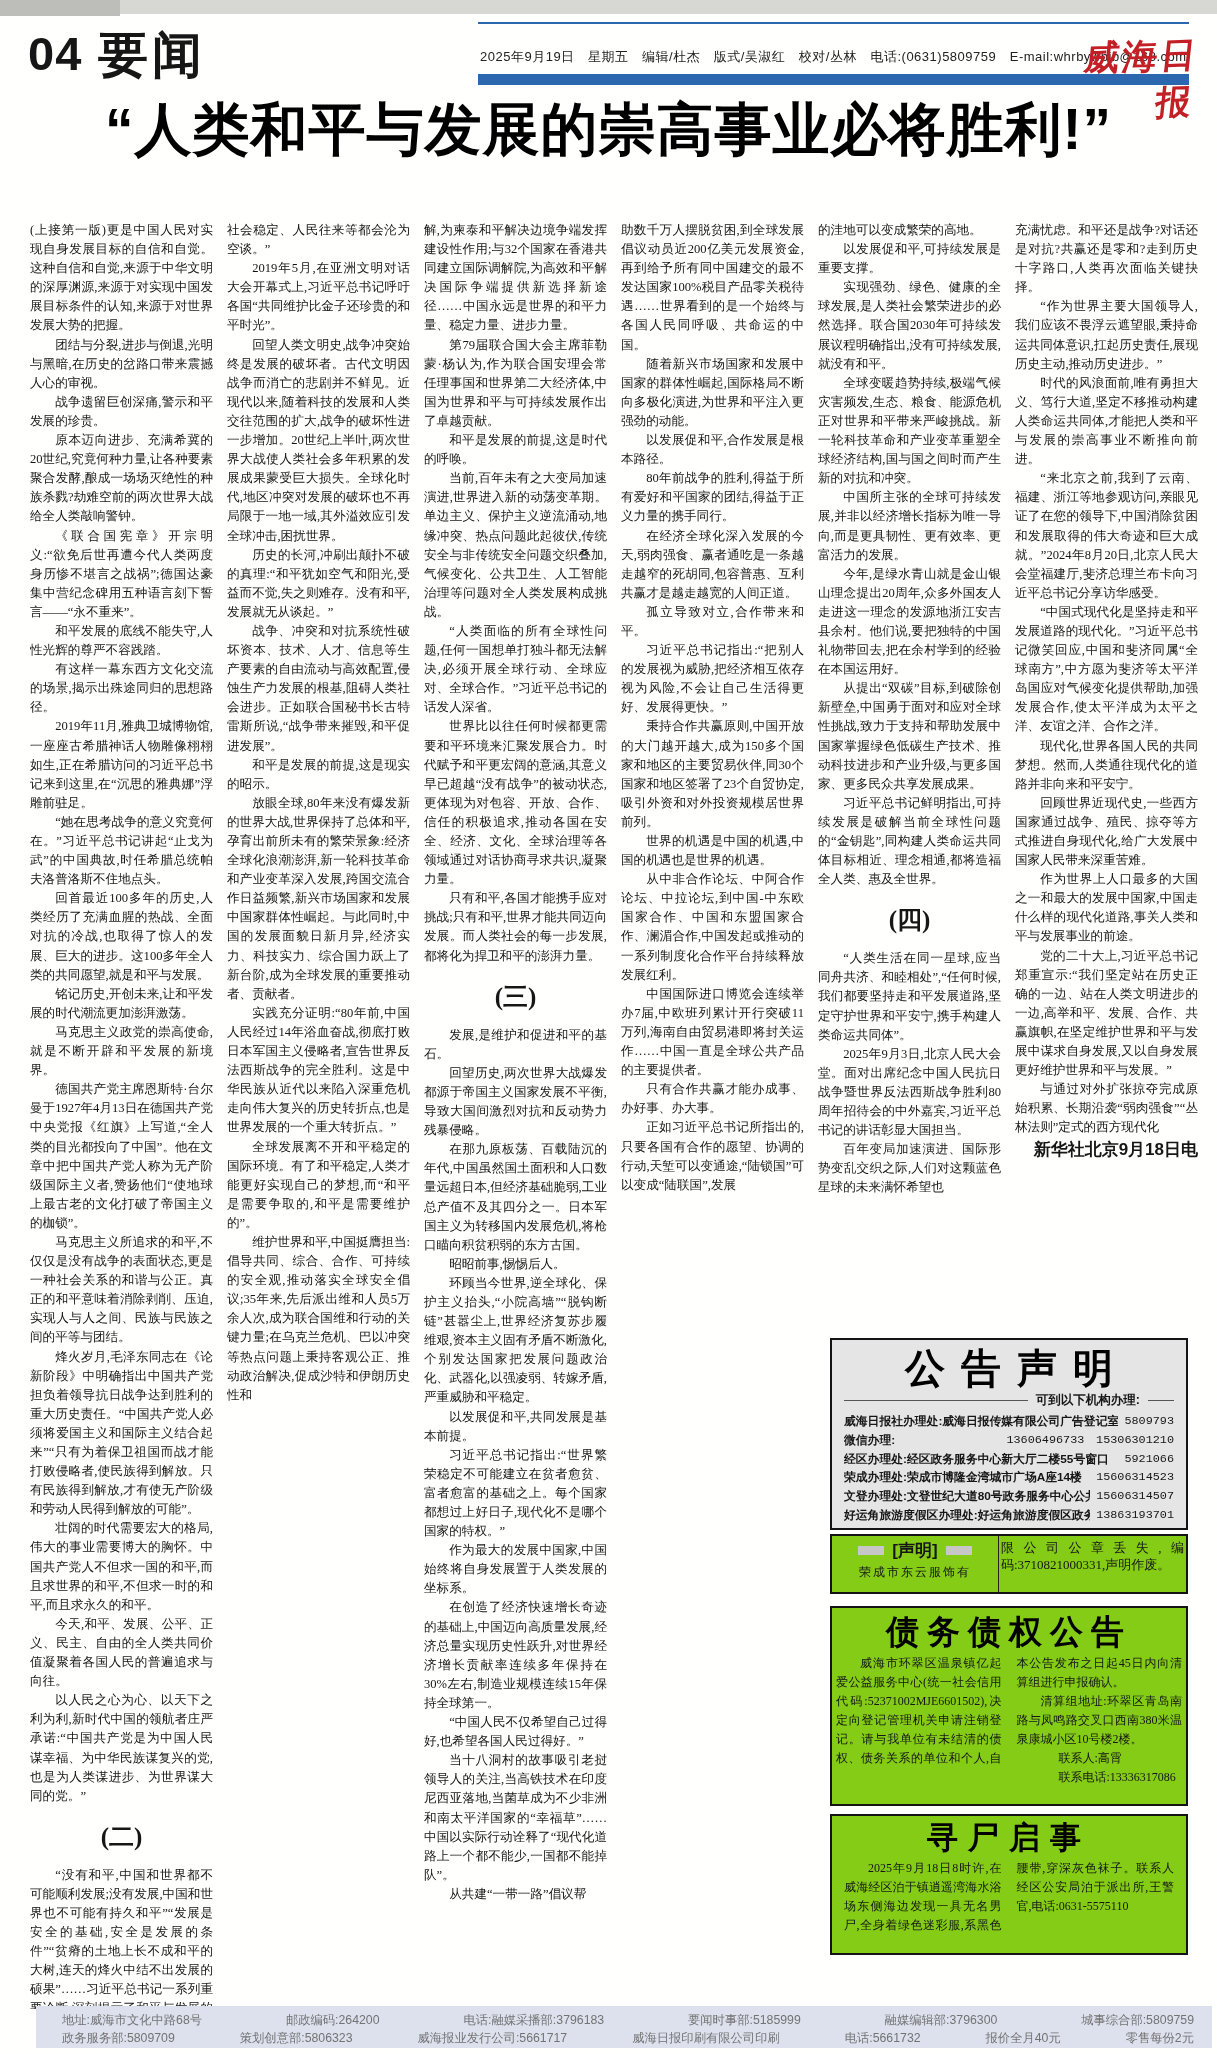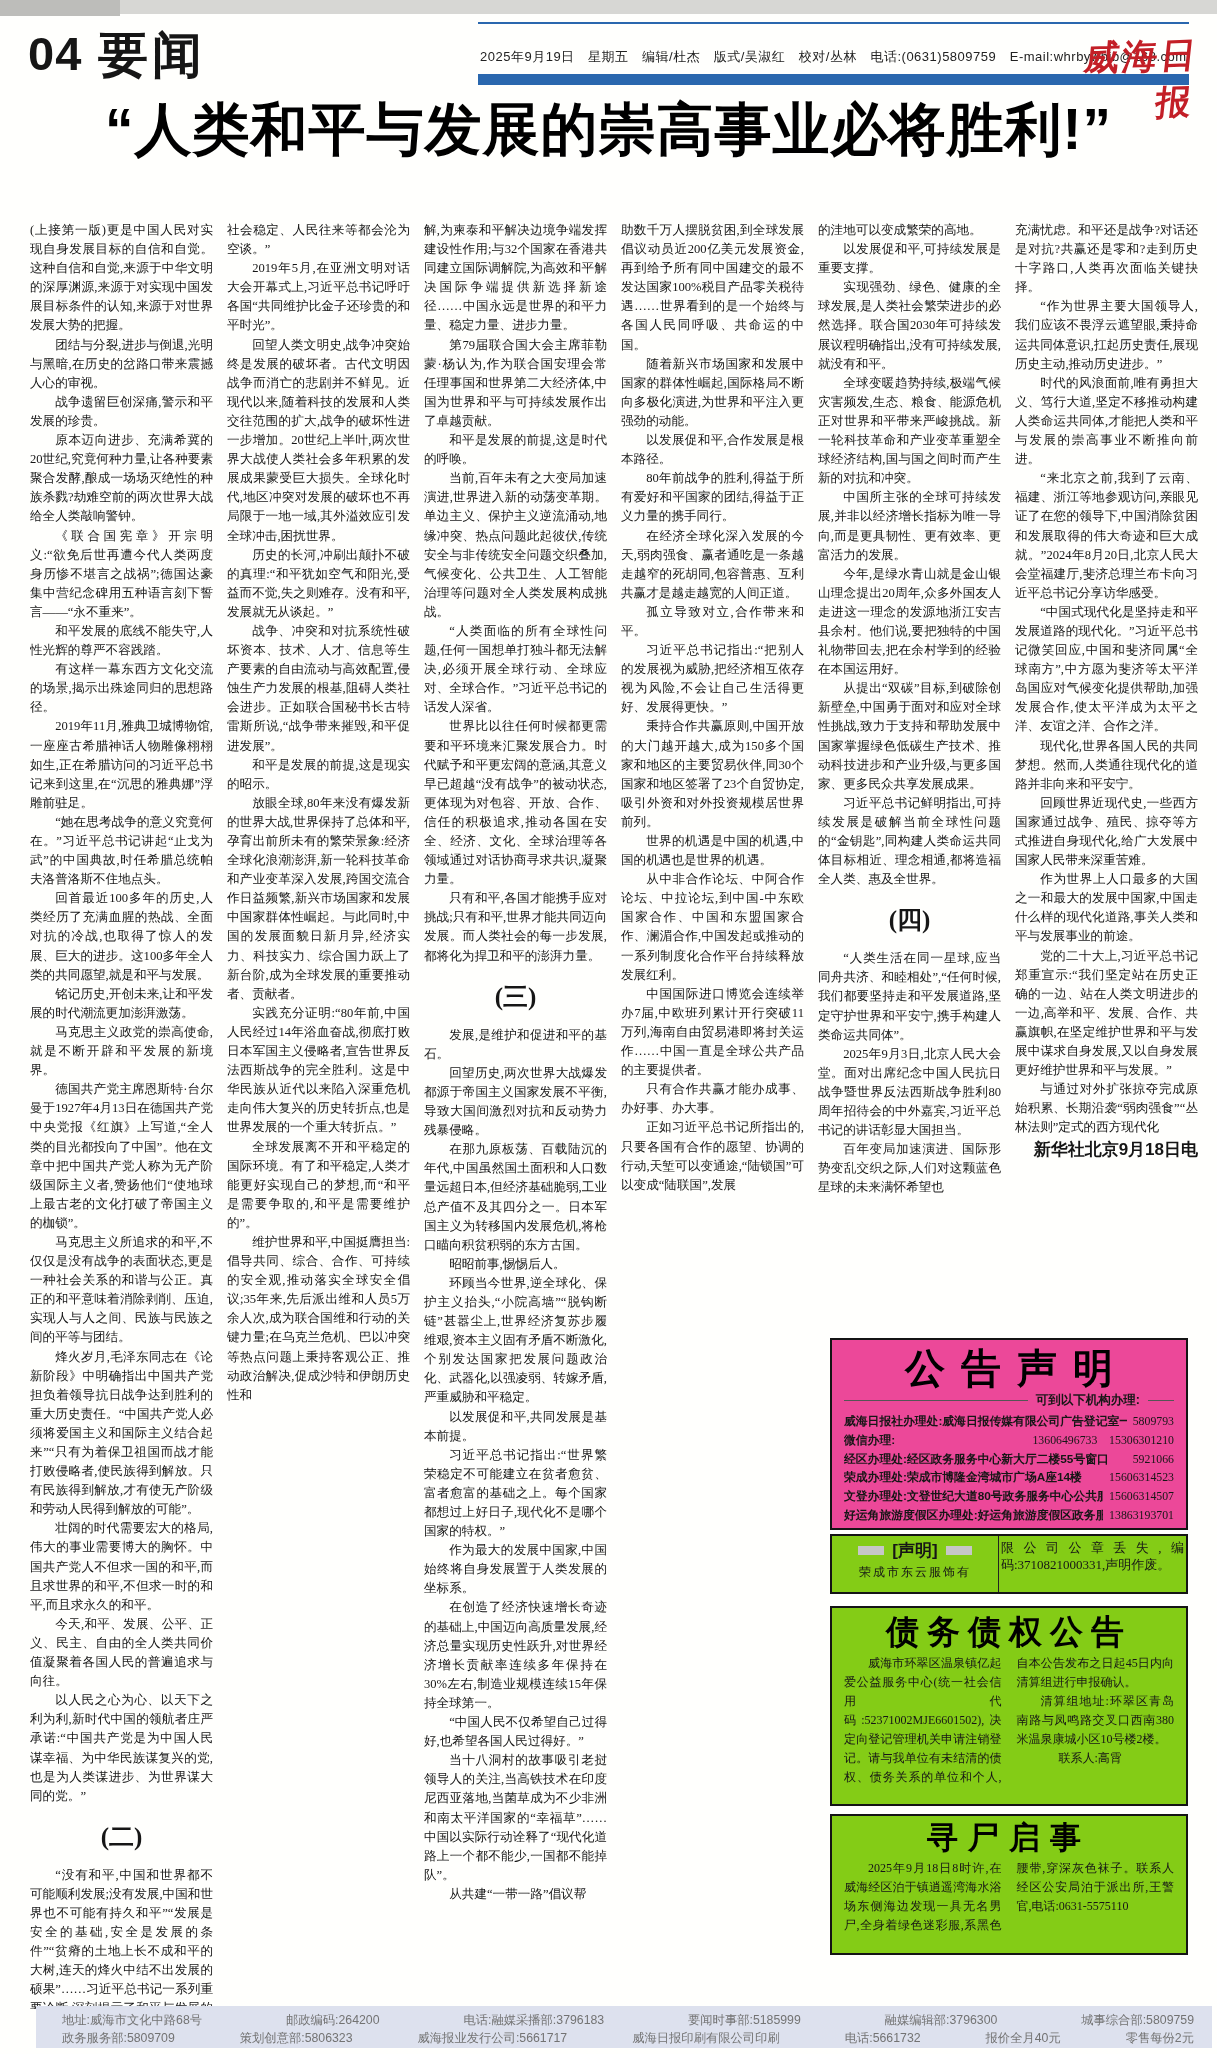--- a/index.html
+++ b/index.html
@@ -33,41 +33,41 @@
   .c4{left:818px;height:1134px}.c5{left:1015px;height:1134px}
   .col p{margin:0;text-indent:2em;}
   .col p.cont{text-indent:0;}
   .col p.head{text-indent:0;text-align:center;font-size:25px;font-weight:600;
               margin:16px 0 14px 0;line-height:30px;font-family:"Liberation Serif",serif;}
   .col p.credit{text-indent:0;text-align:right;font-weight:700;
                 font-family:"Liberation Sans",sans-serif;font-size:17px;margin-top:2px;}
 
   
   .adbox{position:absolute;left:830px;width:358px;border:2px solid #141414;box-sizing:border-box;background:#84cc16;}
-  .box-notice{top:1338px;height:192px;background:#ec4899;padding:4px 12px;}
+  .box-notice{top:1338px;height:192px;background:#e5e5e5;padding:4px 12px;}
   .box-title{font-family:"Liberation Sans",sans-serif;text-align:center;font-weight:900;color:#000;}
   .box-notice .box-title{font-size:40px;letter-spacing:16px;line-height:44px;margin-top:2px;text-indent:16px;}
   .n-sub{display:flex;align-items:center;font-weight:700;font-size:12.5px;margin:2px 0 3px 0;
          font-family:"Liberation Sans",sans-serif;}
   .n-sub::before{content:"";flex:1;border-top:1px solid #555;margin-right:8px;}
   .n-sub::after{content:"";flex:0 0 26px;border-top:1px solid #555;margin-left:8px;}
   .n-row{display:flex;justify-content:space-between;font-size:11.8px;line-height:18.8px;}
   .n-label{font-weight:700;font-family:"Liberation Sans",sans-serif;white-space:nowrap;overflow:hidden;}
-  .n-phone{font-family:Liberation Serif, serif;white-space:nowrap;margin-left:6px;}
+  .n-phone{font-family:Liberation Mono, monospace;white-space:nowrap;margin-left:6px;}
 
   .box-statement{top:1534px;height:60px;display:flex;}
   .st-left{flex:0 0 150px;padding:3px 8px;text-align:center;}
   .st-title{font-size:17px;font-weight:700;font-family:"Liberation Sans",sans-serif;
             display:flex;align-items:center;justify-content:center;}
   .st-title::before,.st-title::after{content:"";width:26px;height:9px;background:#c7c7c7;margin:0 8px;}
   .st-line{font-size:12px;letter-spacing:2px;margin-top:2px;}
   .st-right{flex:1;border-left:1.5px solid #222;padding:4px 2px;font-size:13px;
             line-height:16.5px;text-align:justify;}
 
-  .box-debt{top:1606px;height:200px;padding:4px 12px;}
+  .box-debt{top:1606px;height:200px;padding:4px 4px;}
   .box-debt .box-title{font-size:33px;letter-spacing:8px;line-height:40px;}
   .box-corpse{top:1814px;height:141px;padding:3px 12px;}
   .box-corpse .box-title{font-size:31px;letter-spacing:10px;line-height:38px;}
   .box-body{columns:2;column-gap:15px;overflow:hidden;font-size:12px;line-height:19px;
             text-align:justify;margin-top:2px;}
   .box-debt .box-body{height:146px;}
   .box-corpse .box-body{height:94px;}
   .box-body p{margin:0;text-indent:2em;}
   .box-body p.contact{text-indent:3.5em;}
   .box-body p.date{text-indent:0;text-align:right;padding-right:.5em;}

